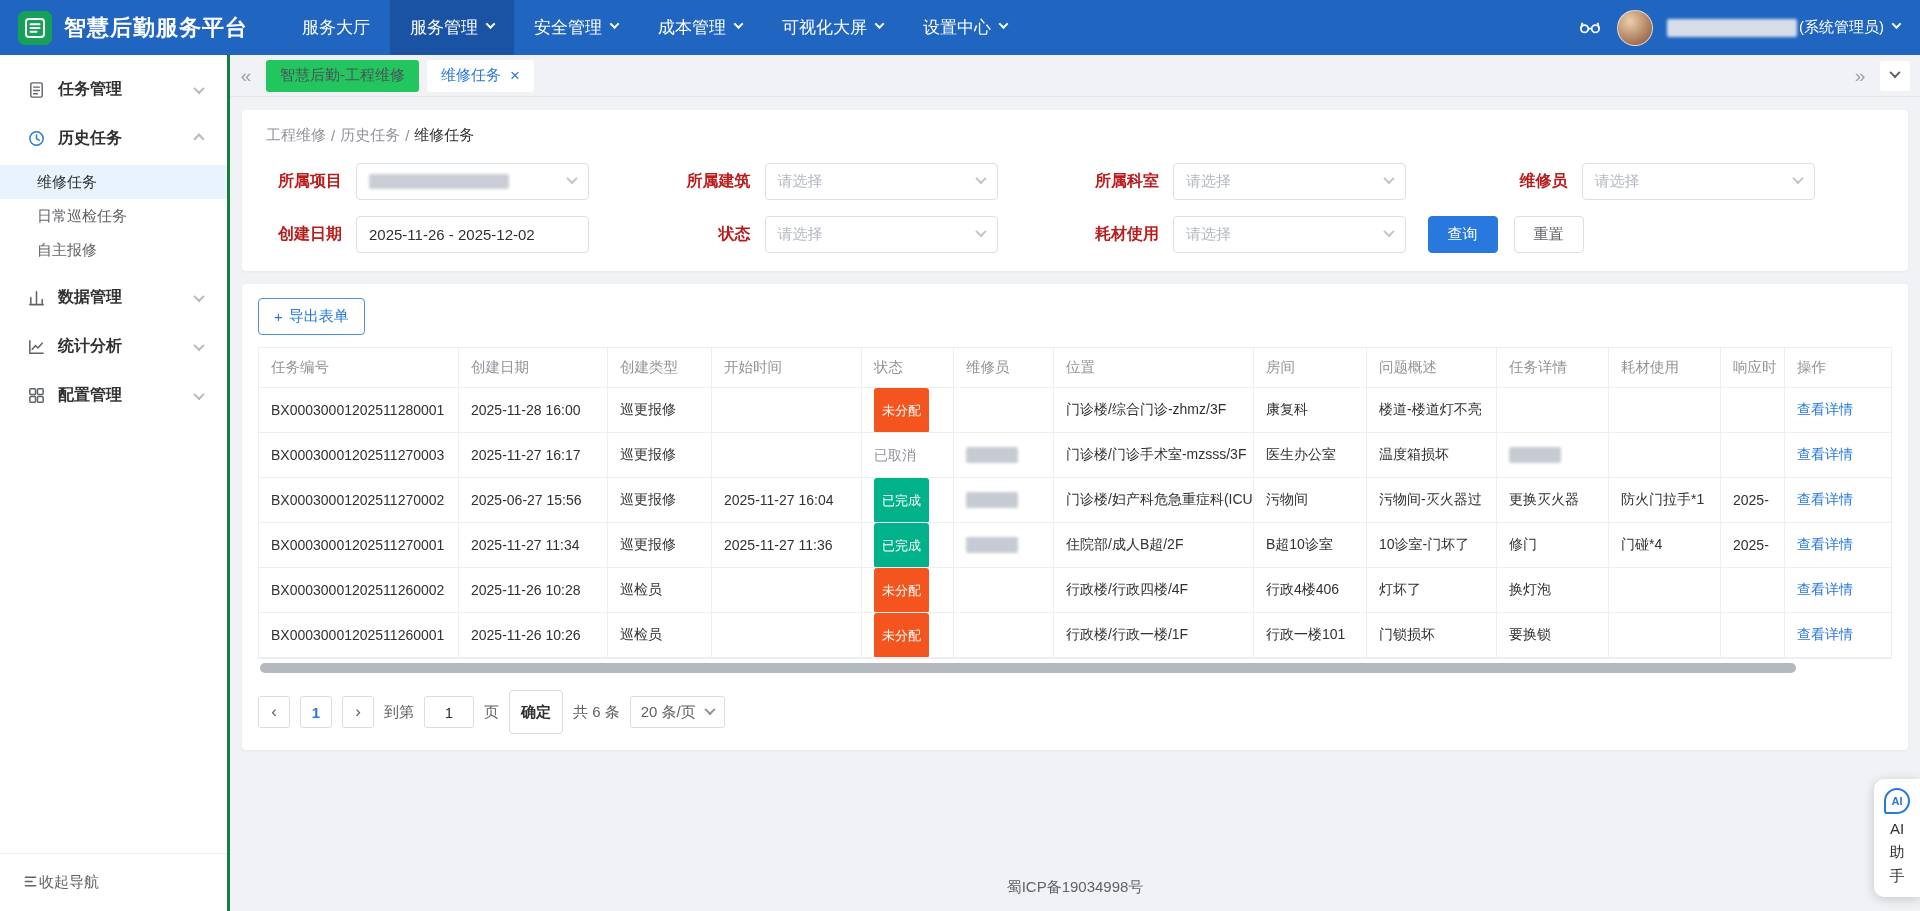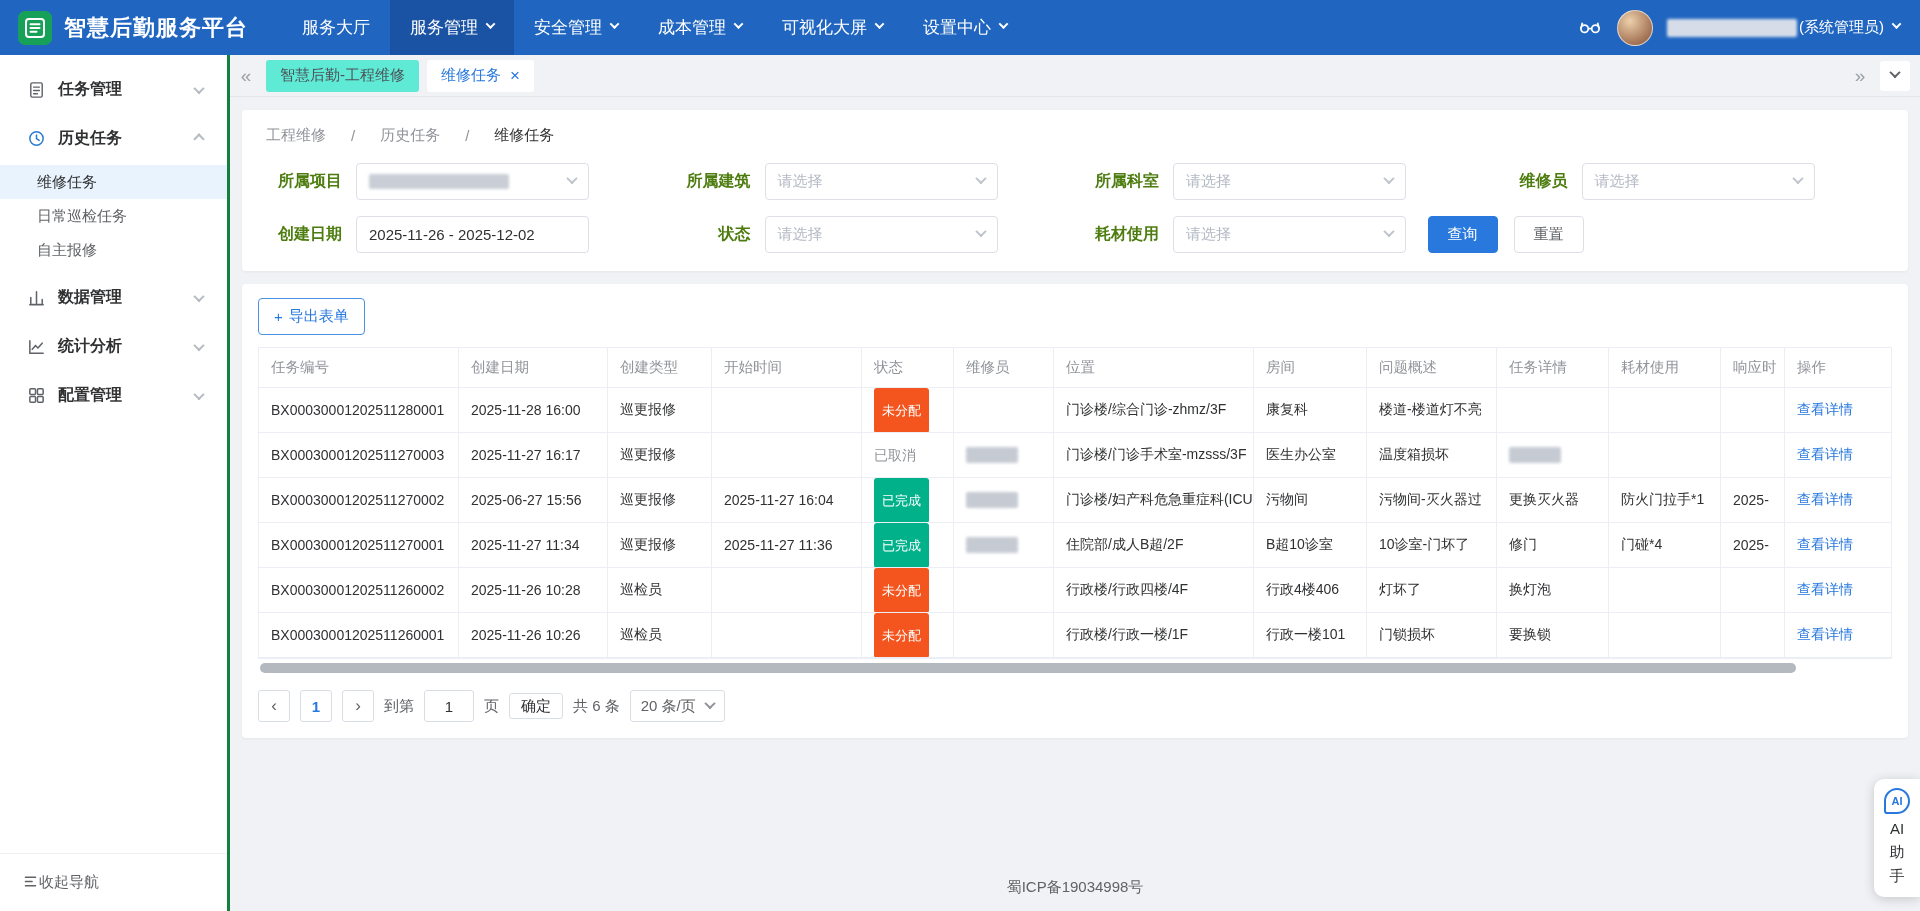--- a/index.html
+++ b/index.html
@@ -35,37 +35,37 @@
   .group .chev { border-color:#b6bac2; }
   .children { padding:2px 0 6px; }
   .child { height:34px; display:flex; align-items:center; padding-left:37px; font-size:15px; color:#606266; cursor:pointer; white-space:nowrap; }
   .child.active { background:#e8f3fd; color:#303133; }
   .collapse-nav { margin-top:auto; height:58px; border-top:1px solid #eef0f3; display:flex; align-items:center; padding-left:22px; color:#606266; font-size:15px; cursor:pointer; }
 
   
   .main { flex:1; display:flex; flex-direction:column; background:#f0f2f5; min-width:0; }
   .tabstrip { height:42px; display:flex; align-items:center; padding:0 10px 0 4px; gap:8px; border-bottom:1px solid #e2e5ea; }
   .tab-ctrl { width:24px; text-align:center; color:#9aa0a8; font-size:19px; cursor:pointer; user-select:none; }
-  .tab { height:32px; display:flex; align-items:center; padding:0 14px; border-radius:3px; background:#5eead4; color:#4d5259; font-size:15px; cursor:pointer; white-space:nowrap; }
+  .tab { height:32px; display:flex; align-items:center; padding:0 14px; border-radius:3px; background:#22c55e; color:#4d5259; font-size:15px; cursor:pointer; white-space:nowrap; }
   .tab.active { background:#fff; color:#2878dd; }
   .tab-close { margin-left:9px; font-size:17px; line-height:1; color:#2878dd; }
   .tab-spacer { flex:1; }
   .tab-caret-box { width:30px; height:30px; background:#fff; border-radius:3px; display:flex; align-items:center; justify-content:center; color:#606266; cursor:pointer; }
   .tab-caret-box .chev { border-color:#606266; margin-top:-3px; }
 
   .content { flex:1; padding:13px 12px 0; display:flex; flex-direction:column; overflow:hidden; }
   .card { background:#fff; border-radius:4px; box-shadow:0 1px 3px rgba(0,0,0,.05); }
 
   
   .filter-card { padding:14px 16px 18px; margin-bottom:13px; }
-  .breadcrumb { display:flex; align-items:center; gap:25px; font-size:15px; color:#909399; margin:2px 0 18px 8px; }
+  .breadcrumb { display:flex; align-items:center; gap:5px; font-size:15px; color:#909399; margin:2px 0 18px 8px; }
   .breadcrumb .crumb-last { color:#303133; }
   .filter-grid { display:grid; grid-template-columns:repeat(4,1fr); row-gap:16px; }
   .field { display:flex; align-items:center; }
-  .f-label { width:84px; text-align:right; margin-right:14px; font-size:16px; font-weight:700; color:#4d7c0f; white-space:nowrap; flex:none; }
+  .f-label { width:84px; text-align:right; margin-right:14px; font-size:16px; font-weight:700; color:#b91c1c; white-space:nowrap; flex:none; }
   .select, .input { width:233px; height:37px; border:1px solid #dcdfe6; border-radius:4px; background:#fff; display:flex; align-items:center; padding:0 12px; font-size:15px; color:#303133; cursor:pointer; }
   .placeholder { color:#b4bac4; flex:1; }
   .select .chev { border-color:#c0c4cc; margin-left:auto; margin-top:-3px; }
   .select .redact-bar { width:140px; height:15px; background:#c9ced6; margin-right:auto; }
   .btns { display:flex; align-items:center; gap:16px; margin-left:-56px; }
   .btn { height:37px; padding:0 19px; border-radius:4px; font-size:15px; display:flex; align-items:center; cursor:pointer; white-space:nowrap; }
   .btn-primary { background:#2878dd; color:#fff; border:1px solid #2878dd; }
   .btn-plain { background:#fff; color:#606266; border:1px solid #dcdfe6; }
 
   
@@ -84,21 +84,21 @@
   .link { color:#2878dd; text-decoration:none; font-size:14px; cursor:pointer; }
 
   .hscroll { position:relative; height:12px; margin-top:3px; }
   .hscroll .thumb { position:absolute; left:2px; top:1px; width:94%; height:10px; border-radius:5px; background:#b4b8bf; cursor:pointer; }
 
   
   .pagination { display:flex; align-items:center; gap:10px; margin-top:16px; font-size:15px; color:#606266; }
   .pg-btn, .pg-num { width:32px; height:32px; border:1px solid #d9dee5; border-radius:3px; background:#fff; display:flex; align-items:center; justify-content:center; cursor:pointer; color:#606266; font-size:17px; }
   .pg-num { color:#2878dd; font-weight:700; font-size:15px; }
   .pg-input { width:50px; height:32px; border:1px solid #d9dee5; border-radius:3px; text-align:center; font-size:15px; color:#303133; font-family:inherit; }
-  .pg-confirm { height:26px; padding:0 11px; border:1px solid #d9dee5; border-radius:3px; background:#fff; font-size:15px; font-weight:400; color:#303133; display:flex; align-items:center; cursor:pointer; }
+  .pg-confirm { height:44px; padding:0 11px; border:1px solid #d9dee5; border-radius:3px; background:#fff; font-size:15px; font-weight:700; color:#303133; display:flex; align-items:center; cursor:pointer; }
   .pg-size { height:32px; border:1px solid #d9dee5; border-radius:3px; background:#fff; display:flex; align-items:center; gap:10px; padding:0 10px; cursor:pointer; }
   .pg-size .chev { border-color:#909399; margin-top:-3px; }
 
   .footer { margin-top:auto; text-align:center; font-size:15px; color:#606266; padding:14px 0 14px; }
 
   
   .ai-widget { position:absolute; right:0; top:779px; width:46px; background:#fff; border-radius:10px 0 0 10px; box-shadow:0 2px 12px rgba(0,0,0,.18); padding:9px 0 11px; display:flex; flex-direction:column; align-items:center; gap:3px; cursor:pointer; z-index:50; }
   .ai-bubble { width:26px; height:26px; border:2px solid #2878dd; border-radius:50% 50% 50% 12%; color:#2878dd; font-size:11px; font-weight:700; display:flex; align-items:center; justify-content:center; margin-bottom:2px; }
   .ai-line { font-size:15px; color:#303133; line-height:1.35; }
 </style>

